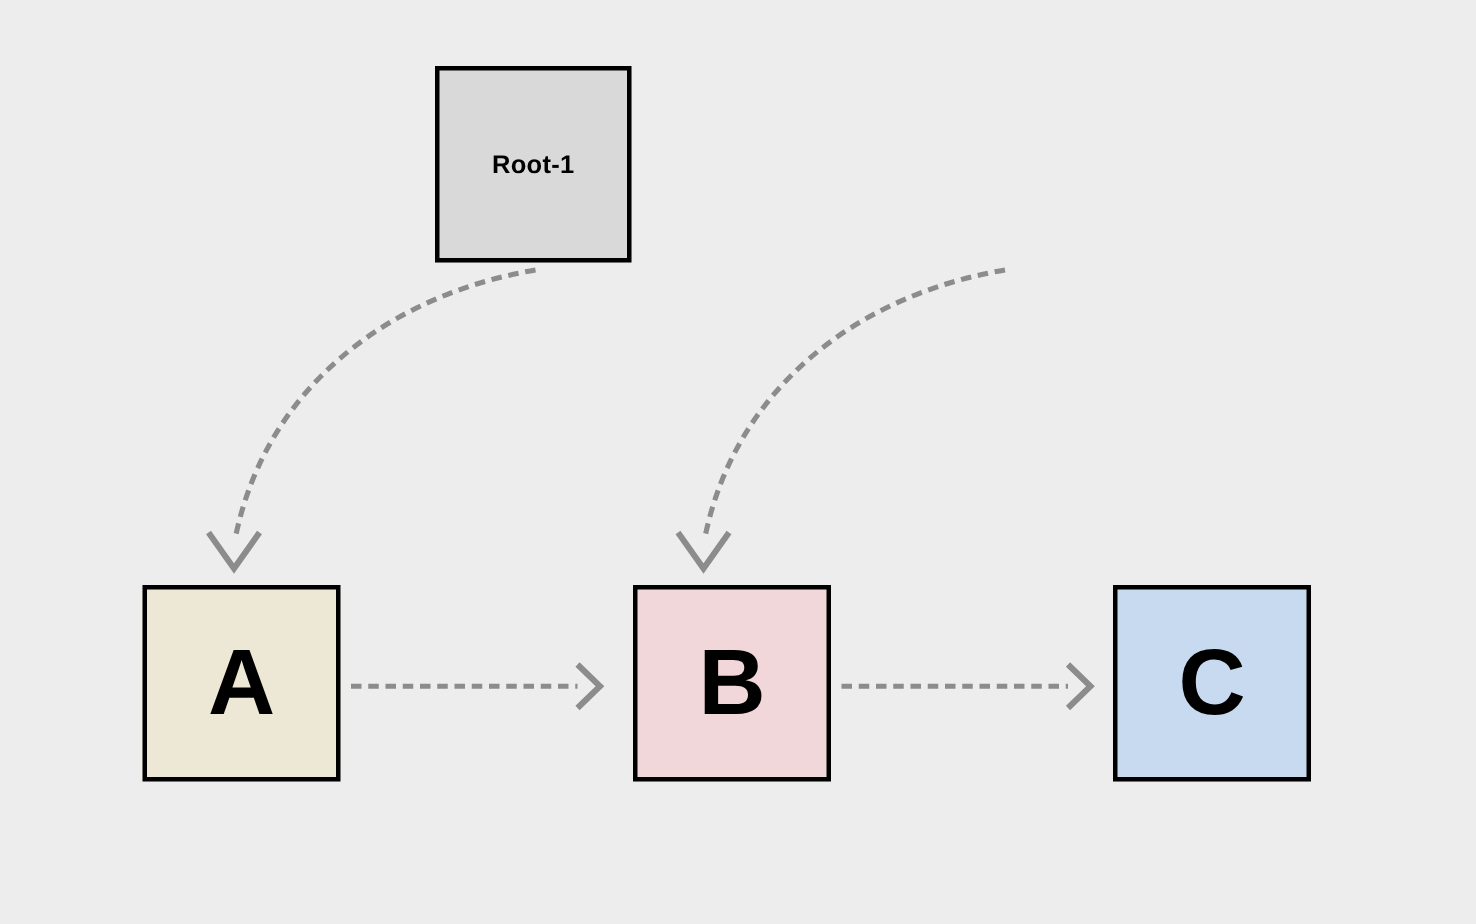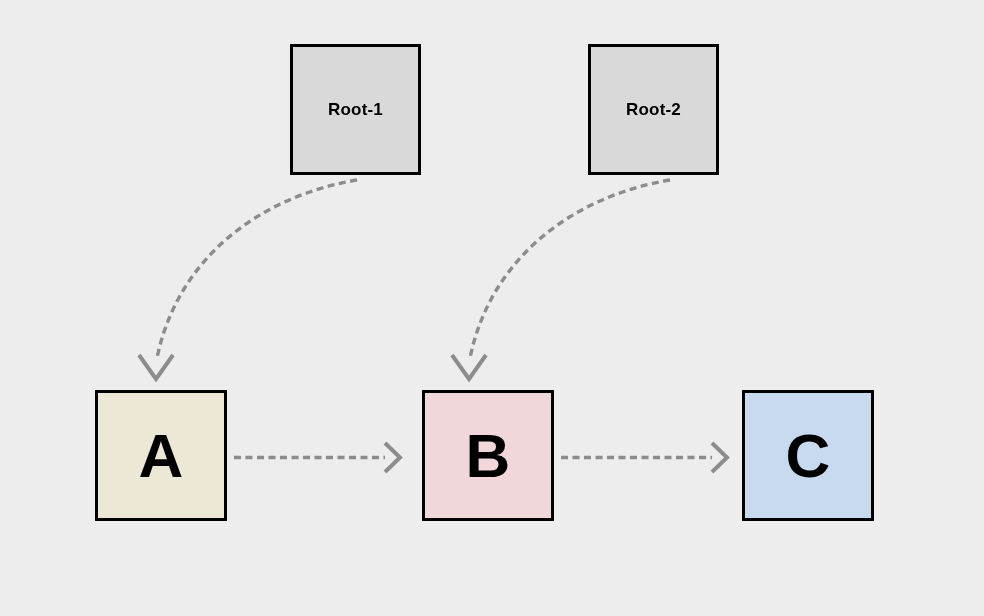--- a/index.html
+++ b/index.html
@@ -86,23 +86,20 @@
       <line x1="561" y1="457.5" x2="712" y2="457.5" stroke="#8c8c8c" stroke-width="3.4" stroke-dasharray="7 4.5" stroke-linecap="butt"></line>
       <path d="M 712,443 L 727,457.5 L 712,472" fill="none" stroke="#8c8c8c" stroke-width="4" stroke-linecap="butt" stroke-linejoin="miter"></path>
     </g>
 
   </svg>
 
   <div class="node node-root" id="node-root-1">
     <span class="node-label">Root-1</span>
   </div>
 
-  <div class="node node-root" id="node-root-2">
-    <span class="node-label">Root-2</span>
-  </div>
 
   <div class="node node-task" id="node-a">
     <span class="node-label">A</span>
   </div>
 
   <div class="node node-task" id="node-b">
     <span class="node-label">B</span>
   </div>
 
   <div class="node node-task" id="node-c">

